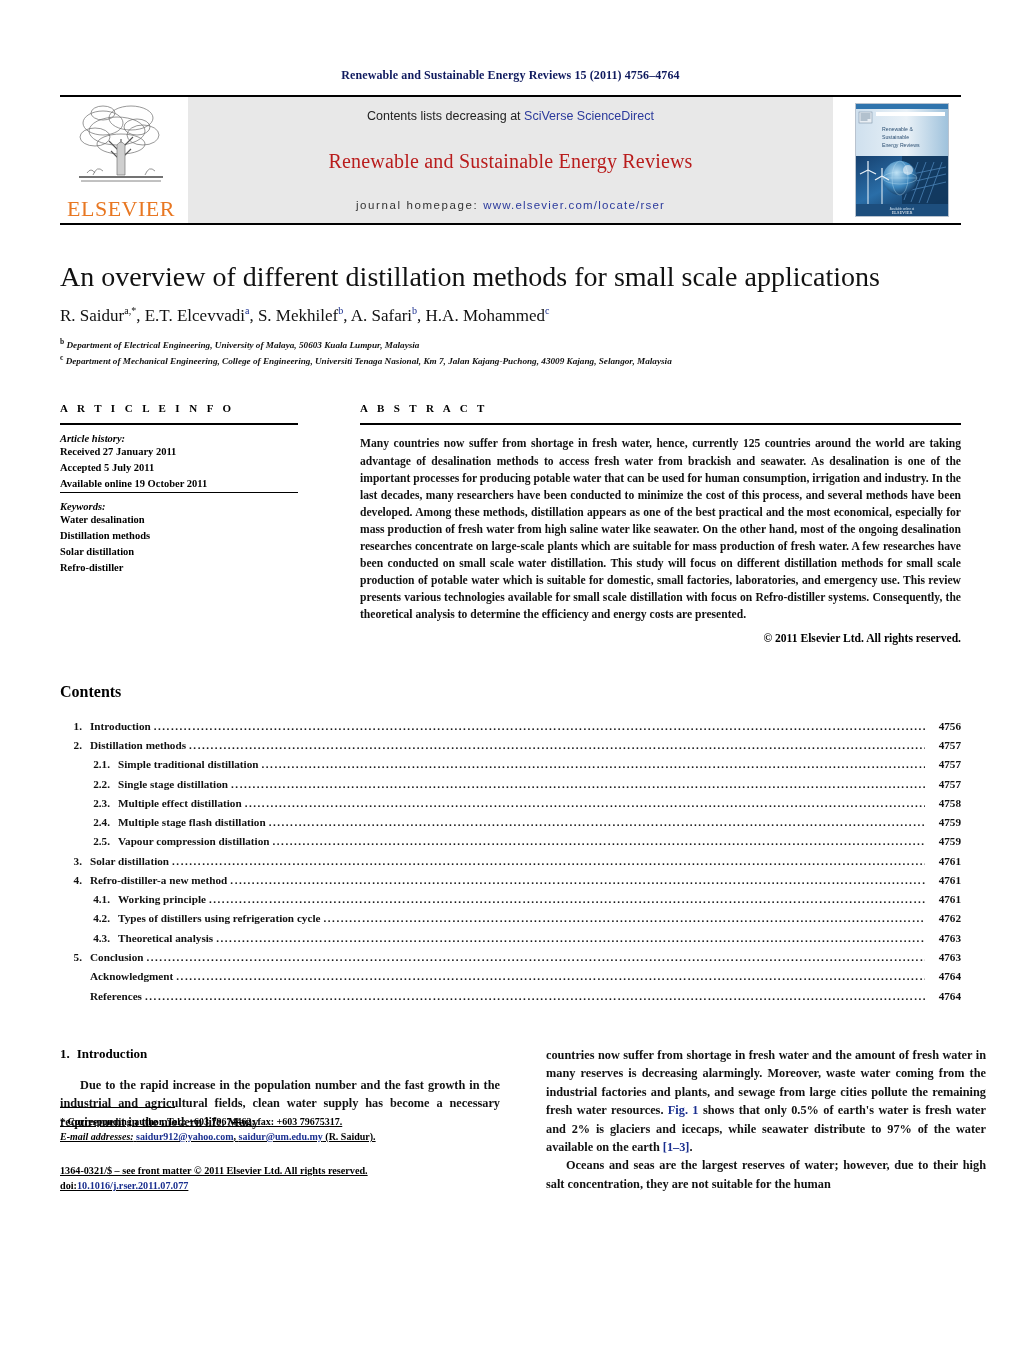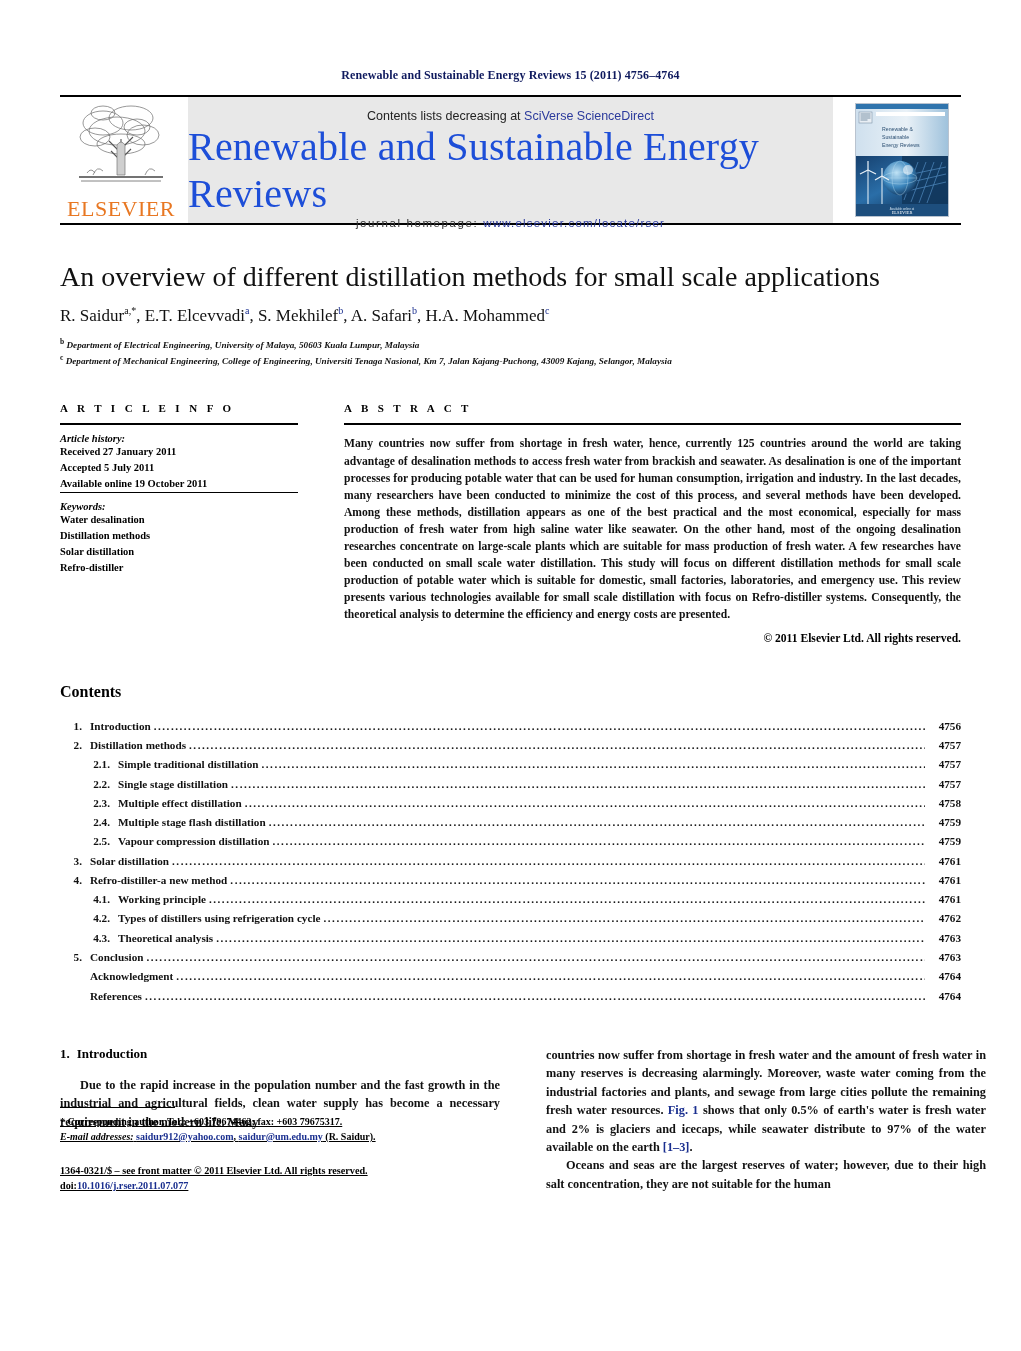--- a/index.html
+++ b/index.html
@@ -72,22 +72,22 @@
     box-sizing: border-box;
   }
   .banner-top {
     font-family: "Liberation Sans", sans-serif;
     font-size: 12.5px;
     color: #222;
   }
   .banner-top .sd-link { color: #2b3a9c; }
   .journal-title {
     font-family: "Liberation Serif", serif;
-    font-size: 40px;
-    color: #1d4ed8;
+    font-size: 20px;
+    color: #b91c1c;
     letter-spacing: .2px;
   }
   .banner-bot {
     font-family: "Liberation Sans", sans-serif;
     font-size: 11.5px;
     letter-spacing: 1.6px;
     color: #333;
   }
   .banner-bot .hp-link { color: #2b3a9c; letter-spacing: 1.2px; }
   .cover-cell {
@@ -127,21 +127,21 @@
     font-weight: bold;
     line-height: 1.55;
     color: #111;
   }
   .affil sup { font-style: normal; font-size: 7.5px; }
 
   
   .info-abstract {
     display: flex;
     margin-top: 34px;
-    gap: 46px;
+    gap: 62px;
   }
   .col-info { width: 238px; flex: 0 0 238px; }
   .col-abs  { flex: 1 1 auto; }
   .sec-head {
     font-family: "Liberation Serif", serif;
     font-size: 11px;
     font-weight: bold;
     letter-spacing: 3.4px;
     color: #000;
   }

